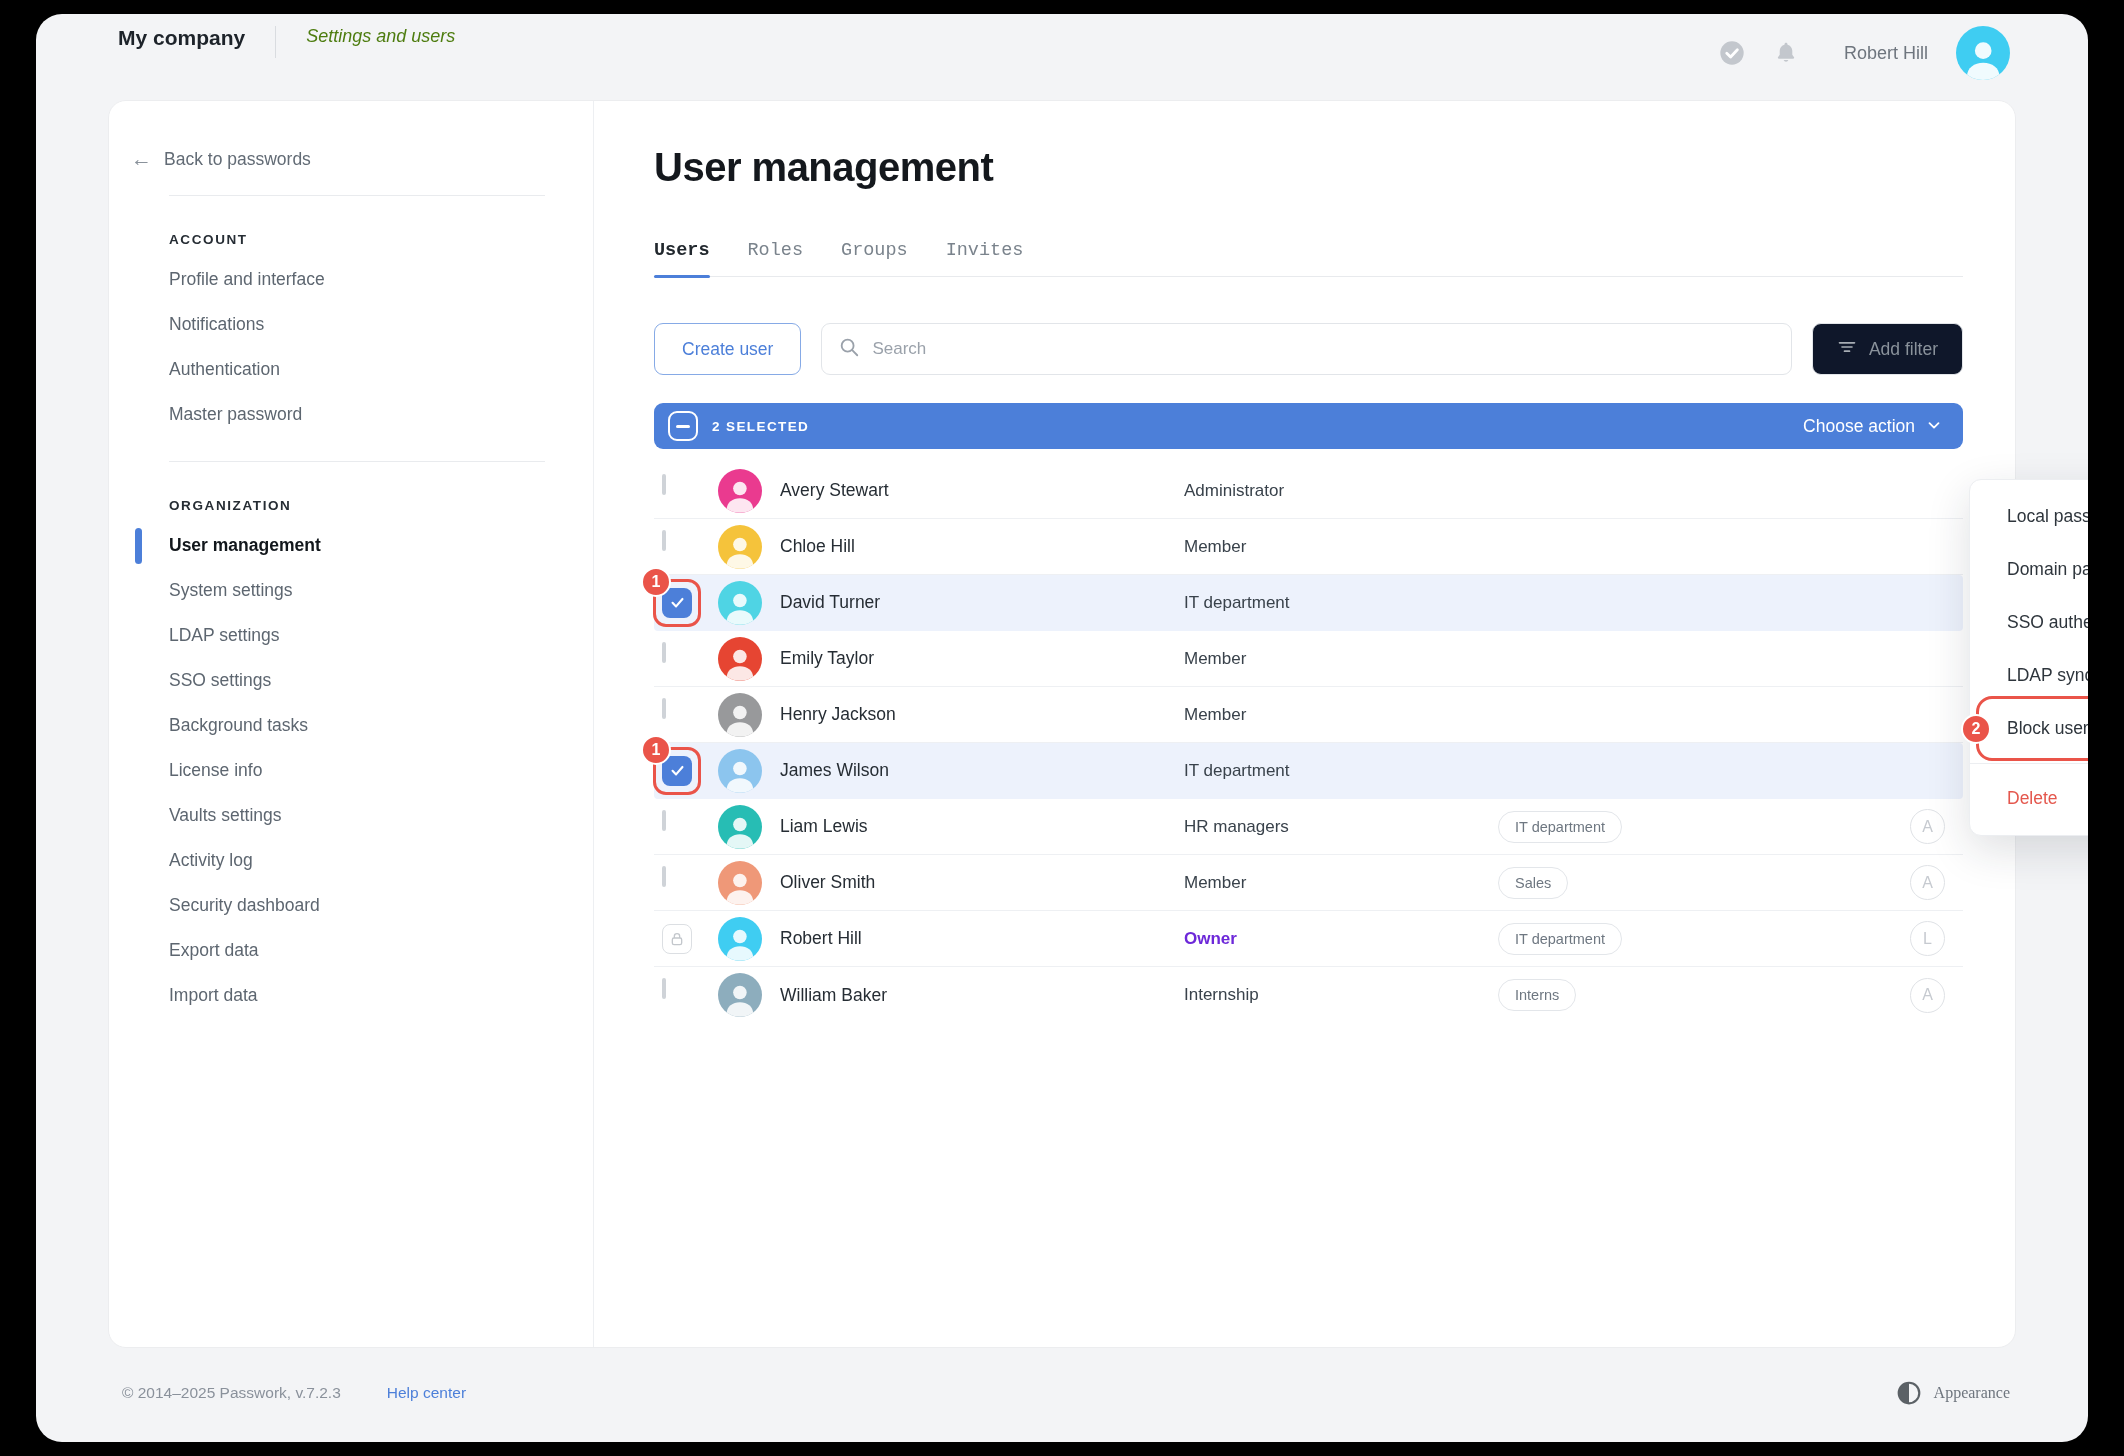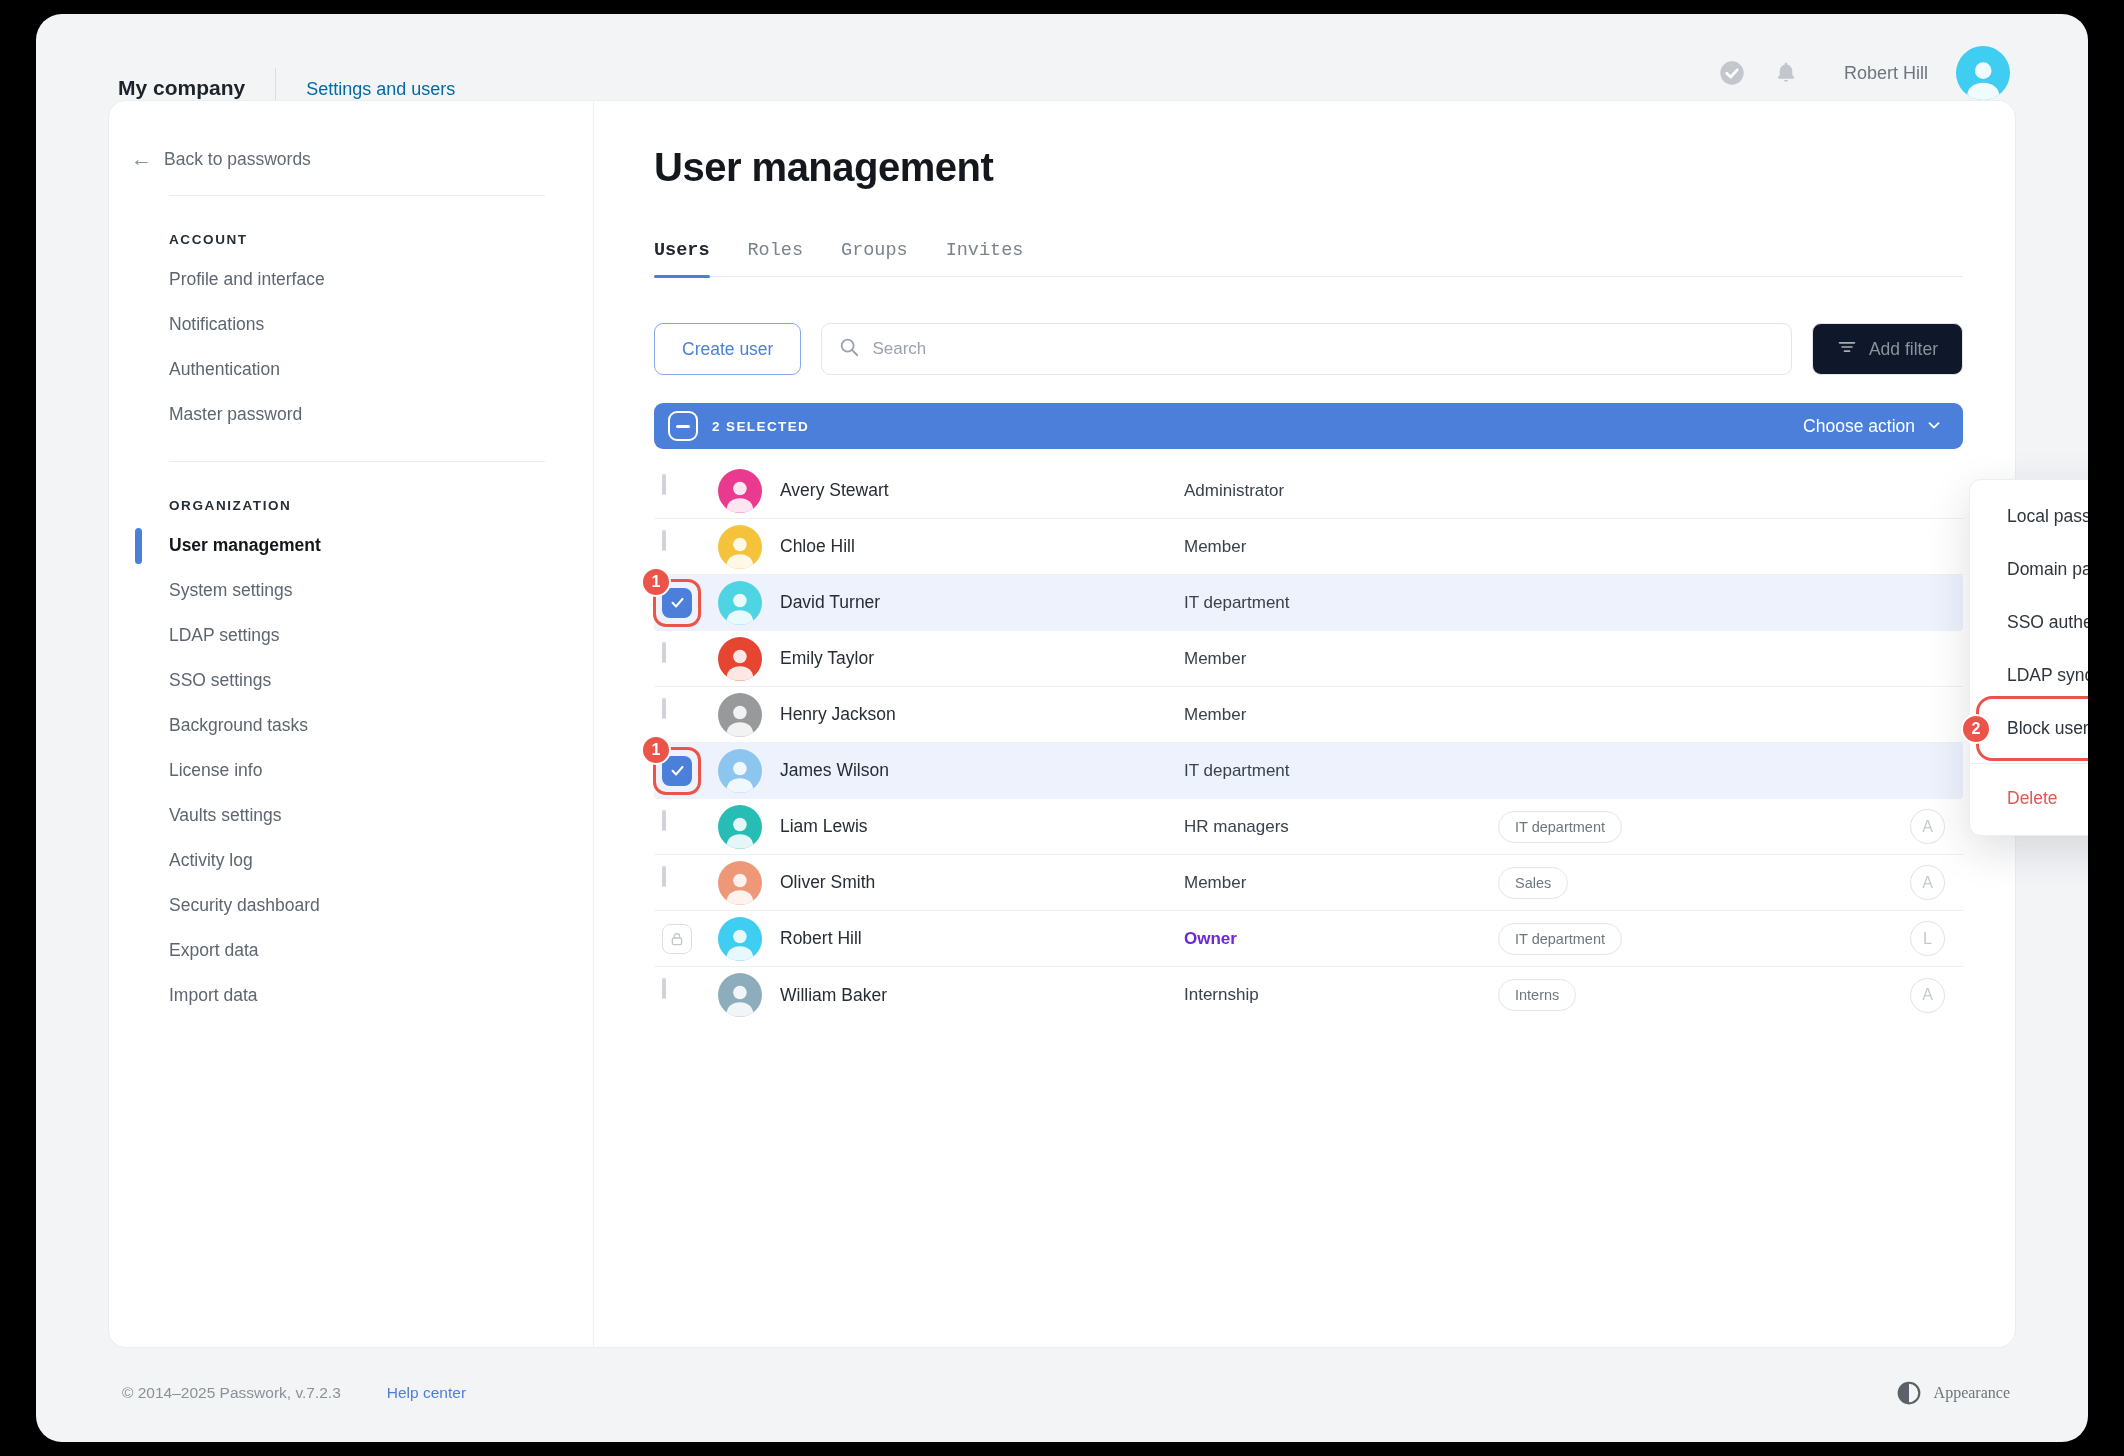--- a/index.html
+++ b/index.html
@@ -9,24 +9,24 @@
     position:relative;
     overflow:hidden;
     font-family:"Liberation Sans", sans-serif;
     -webkit-font-smoothing:antialiased;
   }
   .window {
     position:absolute; left:36px; top:14px; width:2052px; height:1428px;
     background:#f3f4f6; border-radius:26px; overflow:hidden;
   }
   
-  .topbar { position:absolute; left:0; top:0; right:0; height:86px; display:flex; align-items:flex-end; padding:0 78px 0 82px; }
+  .topbar { position:absolute; left:0; top:0; right:0; height:86px; display:flex; align-items:flex-start; padding:12px 78px 0 82px; }
   .company { font-size:21px; font-weight:bold; color:#1d232a; }
   .topbar-divider { width:1px; height:32px; background:#d9dce0; margin:0 30px; }
-  .section-label { font-size:18px; color:#0369a1; }
+  .section-label { font-size:18px; color:#4d7c0f;font-style:italic; }
   .topbar-right { margin-left:auto; display:flex; align-items:center; }
   .icon-btn { width:28px; height:28px; display:flex; align-items:center; justify-content:center; }
   .icon-btn + .icon-btn { margin-left:26px; }
   .topbar-user { font-size:18px; color:#6e757e; margin:0 28px 0 44px; }
   .avatar { border-radius:50%; overflow:hidden; display:flex; align-items:flex-end; justify-content:center; flex:none; }
   .avatar svg { width:86%; height:86%; opacity:.92; }
   .topbar-avatar { width:54px; height:54px; }
   
   .card {
     position:absolute; left:72px; top:86px; width:1908px; height:1248px;

